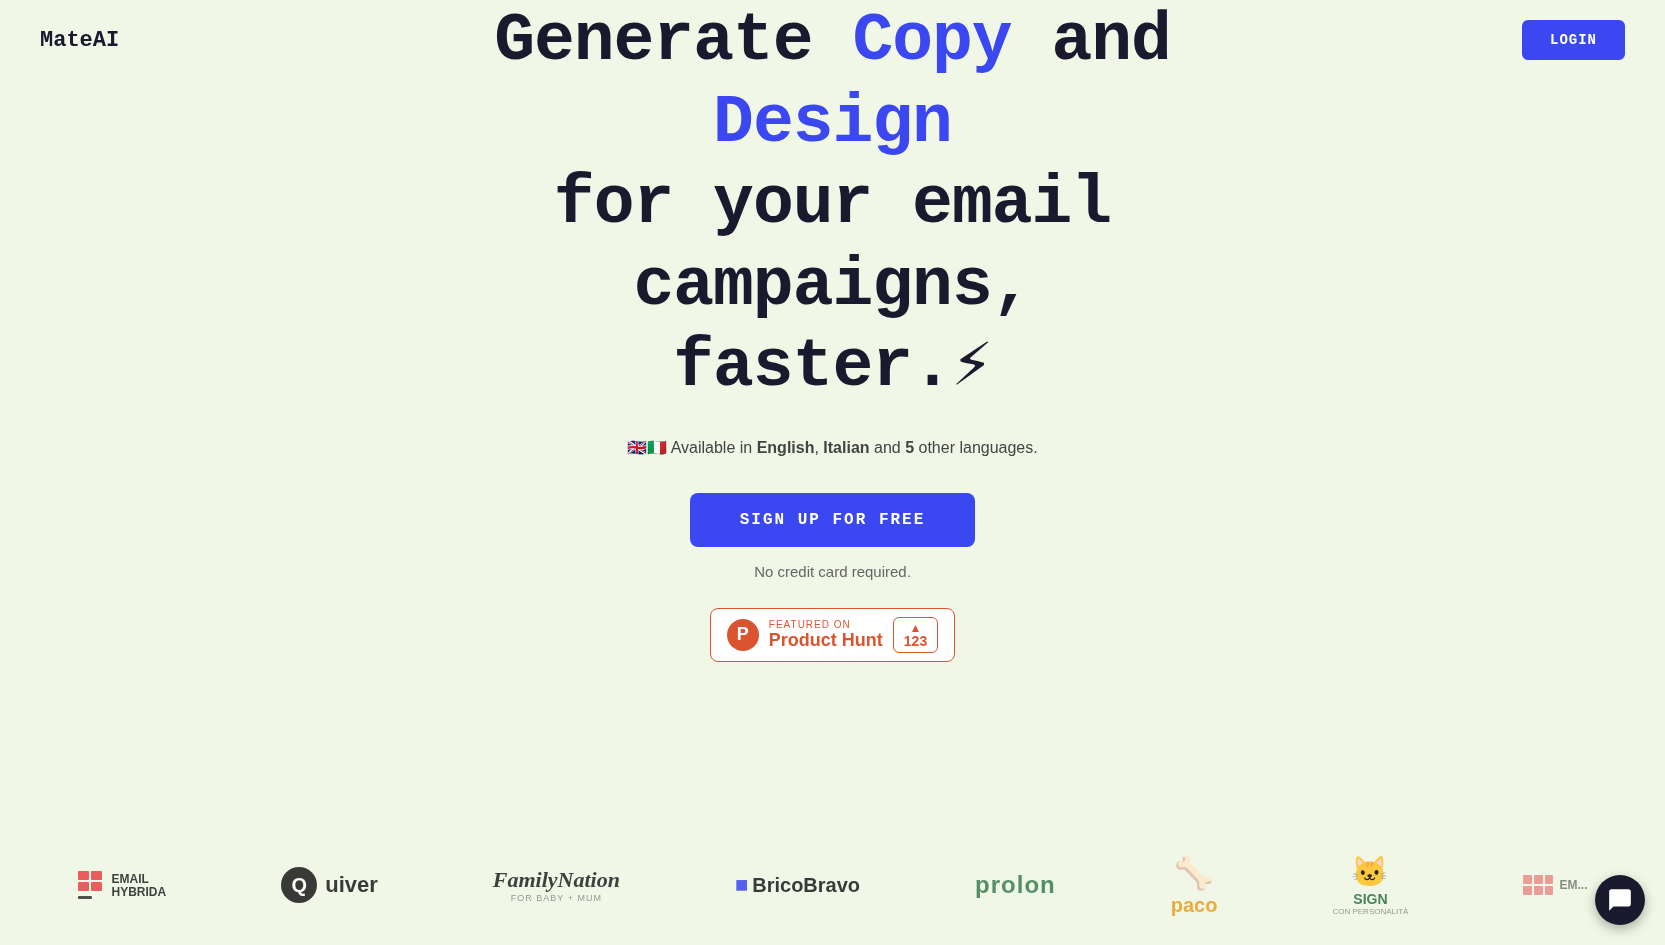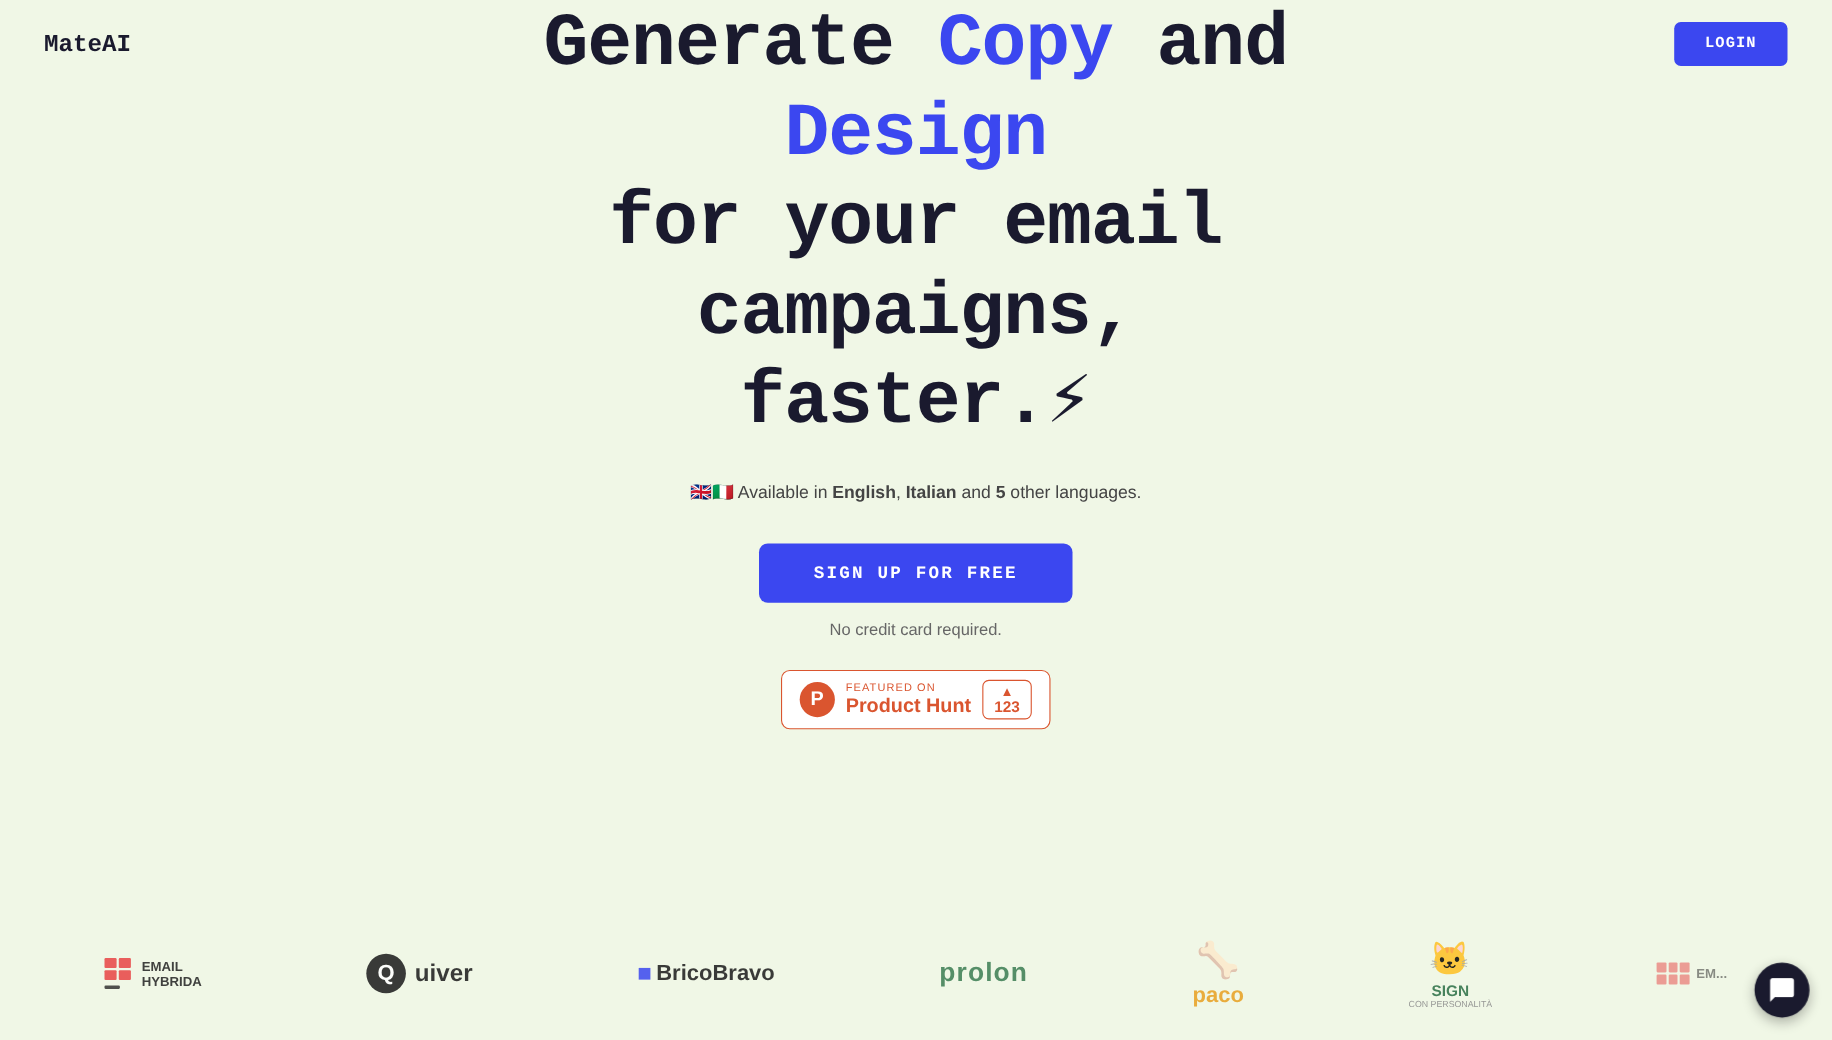--- a/index.html
+++ b/index.html
@@ -376,20 +376,26 @@
         <span style="font-size:12px;font-weight:700;color:#222;font-family:Arial,sans-serif;">HYBRIDA</span>
       </div>
     </div>
   </div>
 
   <div class="logo-item logo-quiver">
     <div class="quiver-circle">Q</div>
     <span class="quiver-text">uiver</span>
   </div>
 
+  <div class="logo-item">
+    <div style="text-align:center;">
+      <div style="font-family:Georgia,serif;font-size:22px;color:#222;font-style:italic;font-weight:700;">FamilyNation</div>
+      <div style="font-size:9px;color:#888;font-family:Arial,sans-serif;letter-spacing:1px;">FOR BABY + MUM</div>
+    </div>
+  </div>
 
   <div class="logo-item logo-bricobravo">
     <span class="b-icon">■</span>
     <span>BricoBravo</span>
   </div>
 
   <div class="logo-item">
     <span class="logo-prolon">prolon</span>
   </div>
 

